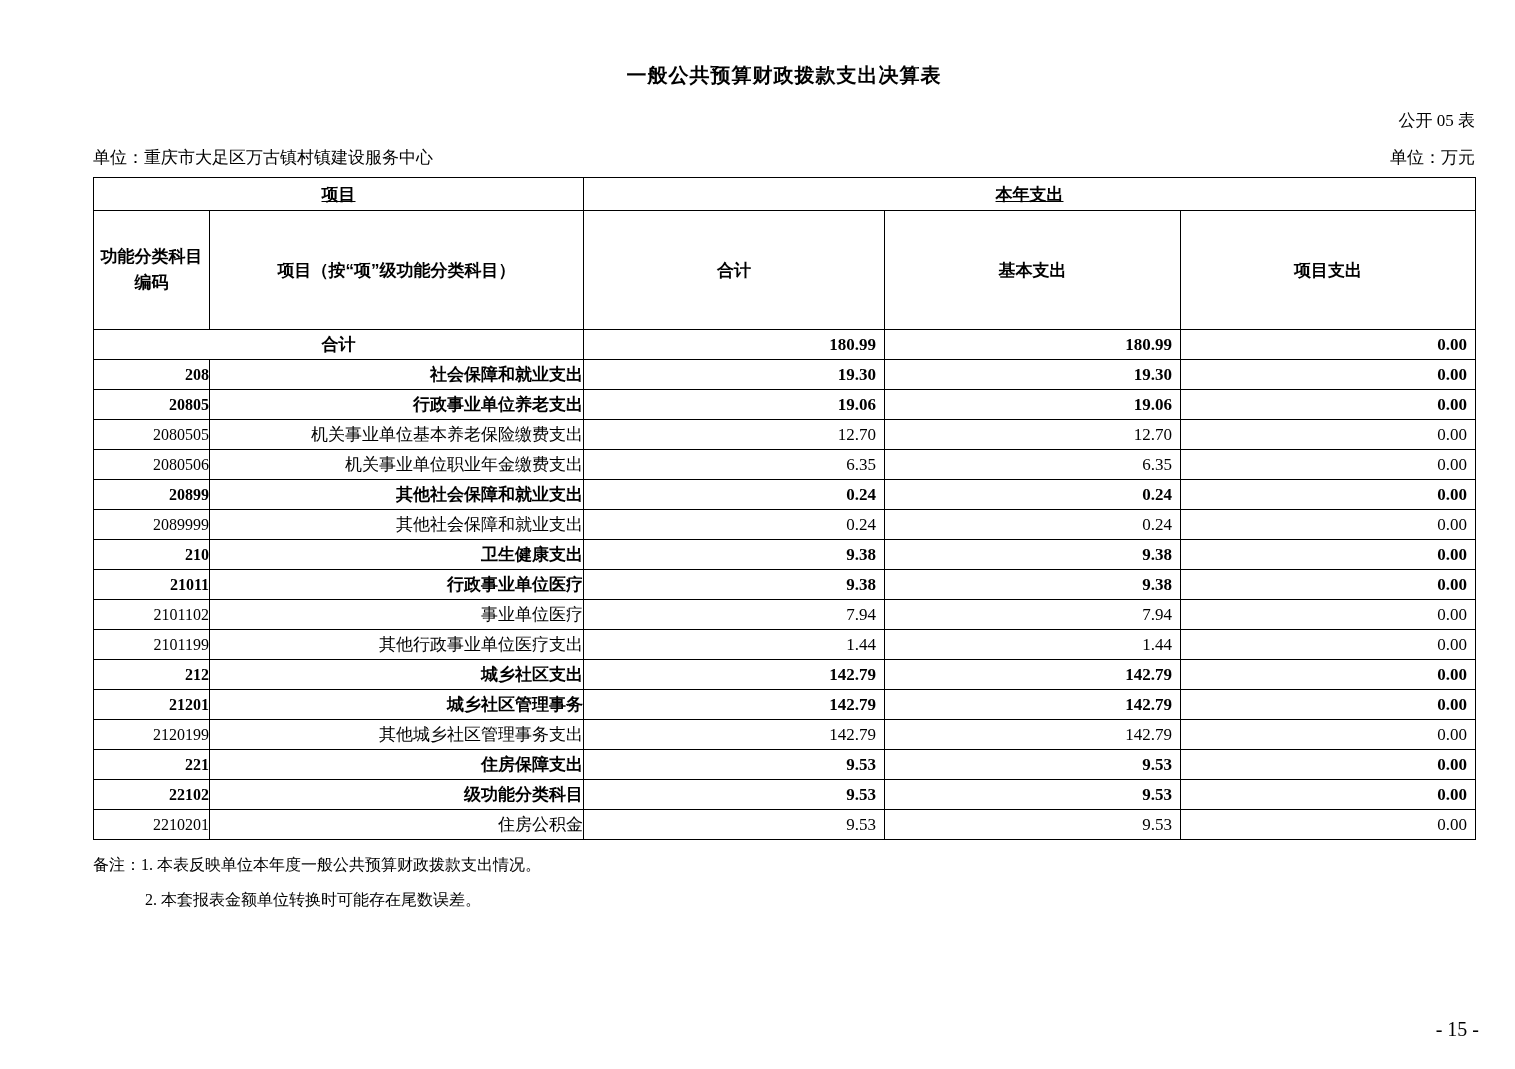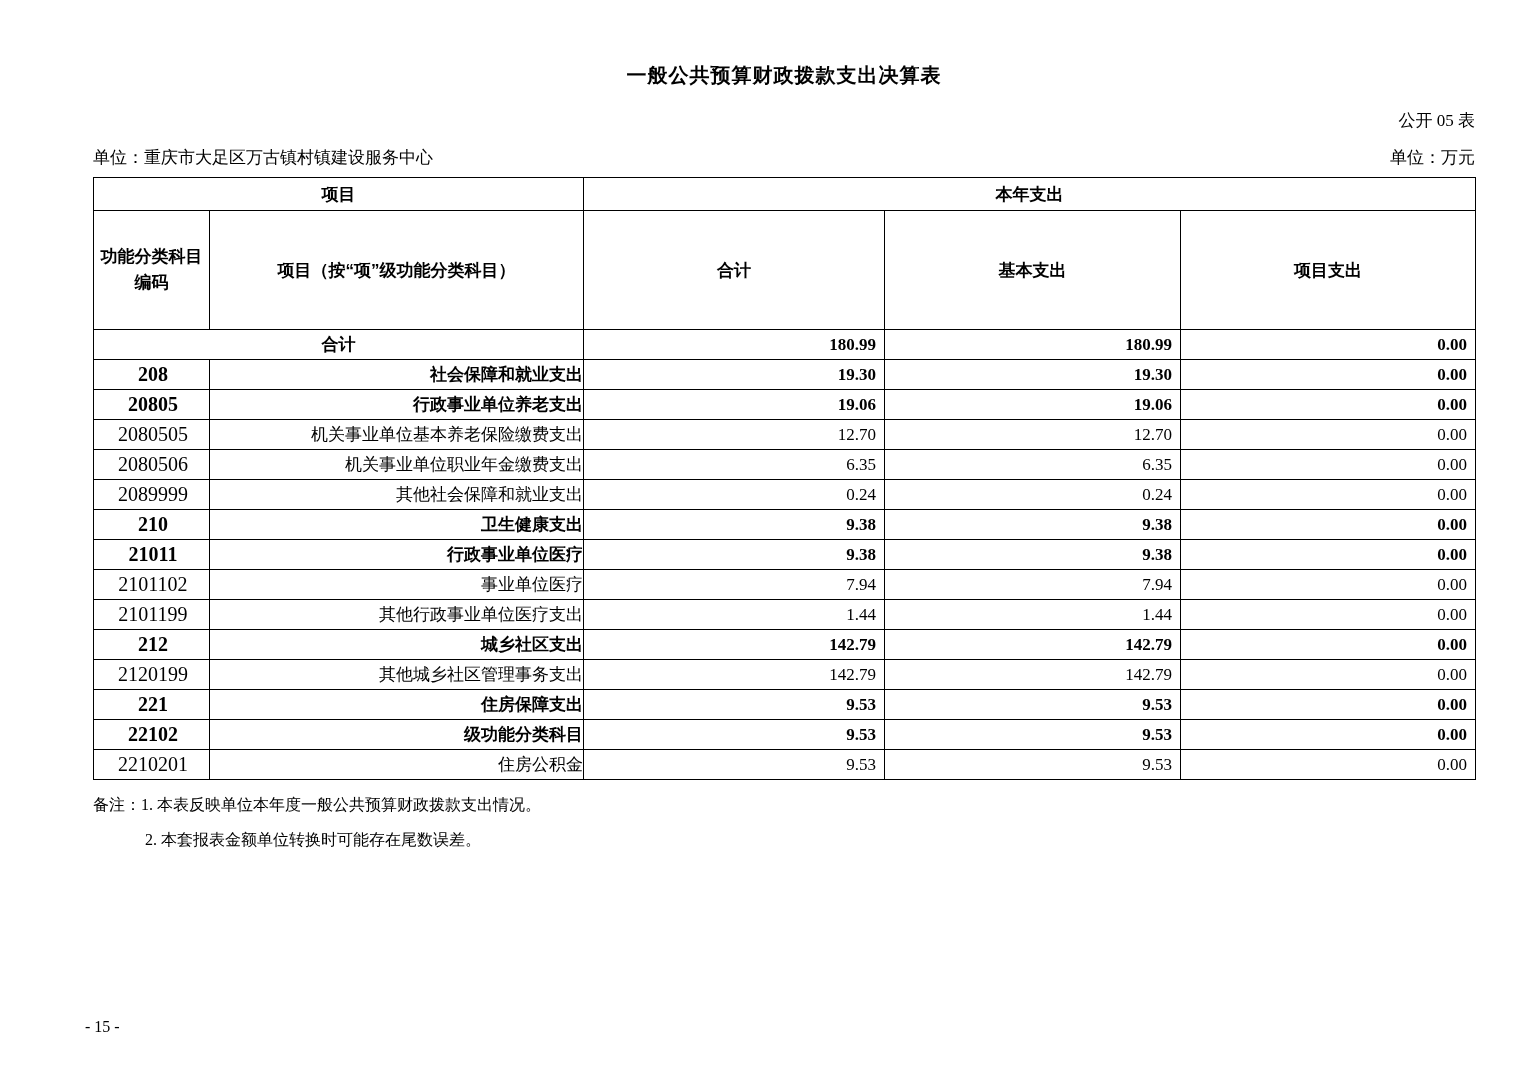--- a/index.html
+++ b/index.html
@@ -53,51 +53,51 @@
     overflow: hidden;
   }
   table.report th {
     font-family: "Liberation Sans", "DejaVu Sans", sans-serif;
     font-weight: bold;
     font-size: 17px;
     text-align: center;
     vertical-align: middle;
     padding: 0 4px;
   }
-  tr.h-row1 th { height: 33px; }
+  tr.h-row1 th { height: 33px; text-decoration: underline; }
   tr.h-row2 th { height: 119px; }
   th.pre { white-space: pre-line; line-height: 26px; margin-top: 48px; }
   tbody td {
     height: 30px;
     font-size: 17px;
     padding: 0;
     vertical-align: middle;
   }
-  td.code  { text-align: center;  padding-left: 3px;  font-size: 20px; }
+  td.code  { text-align: right;  padding-left: 3px;  font-size: 16px; }
   td.name  { text-align: right;  padding-left: 5px; }
   td.num   { text-align: right; padding-right: 8px; }
   td.center{ text-align: center; }
   tr.bold td { font-weight: bold; }
   tr.bold td.name, tr.bold td.center {
     font-family: "Liberation Sans", "DejaVu Sans", sans-serif;
   }
   .notes {
     margin-top: 7px;
     font-size: 16px;
     line-height: 35px;
   }
   .note-line { white-space: nowrap; }
   .note-indent { padding-left: 52px; }
   .page-number {
     position: absolute;
     top: 1018px;
-    left: 85px;
+    left: 97px;
     width: 1382px;
-    text-align: left;
-    font-size: 16px;
+    text-align: right;
+    font-size: 20px;
   }
 </style>
 </head>
 <body>
 
 <div class="page">
   <div class="content">
 
     <div class="doc-title">一般公共预算财政拨款支出决算表</div>
 
@@ -158,20 +158,27 @@
             <td class="num">12.70</td>
             <td class="num">0.00</td>
           </tr>
           <tr>
             <td class="code">2080506</td>
             <td class="name">机关事业单位职业年金缴费支出</td>
             <td class="num">6.35</td>
             <td class="num">6.35</td>
             <td class="num">0.00</td>
           </tr>
+          <tr class="bold">
+            <td class="code">20899</td>
+            <td class="name">其他社会保障和就业支出</td>
+            <td class="num">0.24</td>
+            <td class="num">0.24</td>
+            <td class="num">0.00</td>
+          </tr>
           <tr>
             <td class="code">2089999</td>
             <td class="name">其他社会保障和就业支出</td>
             <td class="num">0.24</td>
             <td class="num">0.24</td>
             <td class="num">0.00</td>
           </tr>
           <tr class="bold">
             <td class="code">210</td>
             <td class="name">卫生健康支出</td>
@@ -196,20 +203,27 @@
           <tr>
             <td class="code">2101199</td>
             <td class="name">其他行政事业单位医疗支出</td>
             <td class="num">1.44</td>
             <td class="num">1.44</td>
             <td class="num">0.00</td>
           </tr>
           <tr class="bold">
             <td class="code">212</td>
             <td class="name">城乡社区支出</td>
+            <td class="num">142.79</td>
+            <td class="num">142.79</td>
+            <td class="num">0.00</td>
+          </tr>
+          <tr class="bold">
+            <td class="code">21201</td>
+            <td class="name">城乡社区管理事务</td>
             <td class="num">142.79</td>
             <td class="num">142.79</td>
             <td class="num">0.00</td>
           </tr>
           <tr>
             <td class="code">2120199</td>
             <td class="name">其他城乡社区管理事务支出</td>
             <td class="num">142.79</td>
             <td class="num">142.79</td>
             <td class="num">0.00</td>

